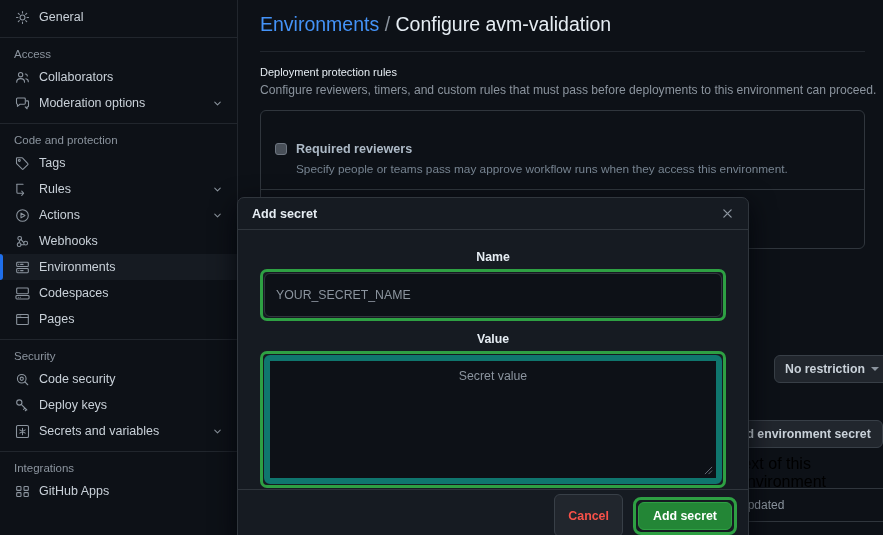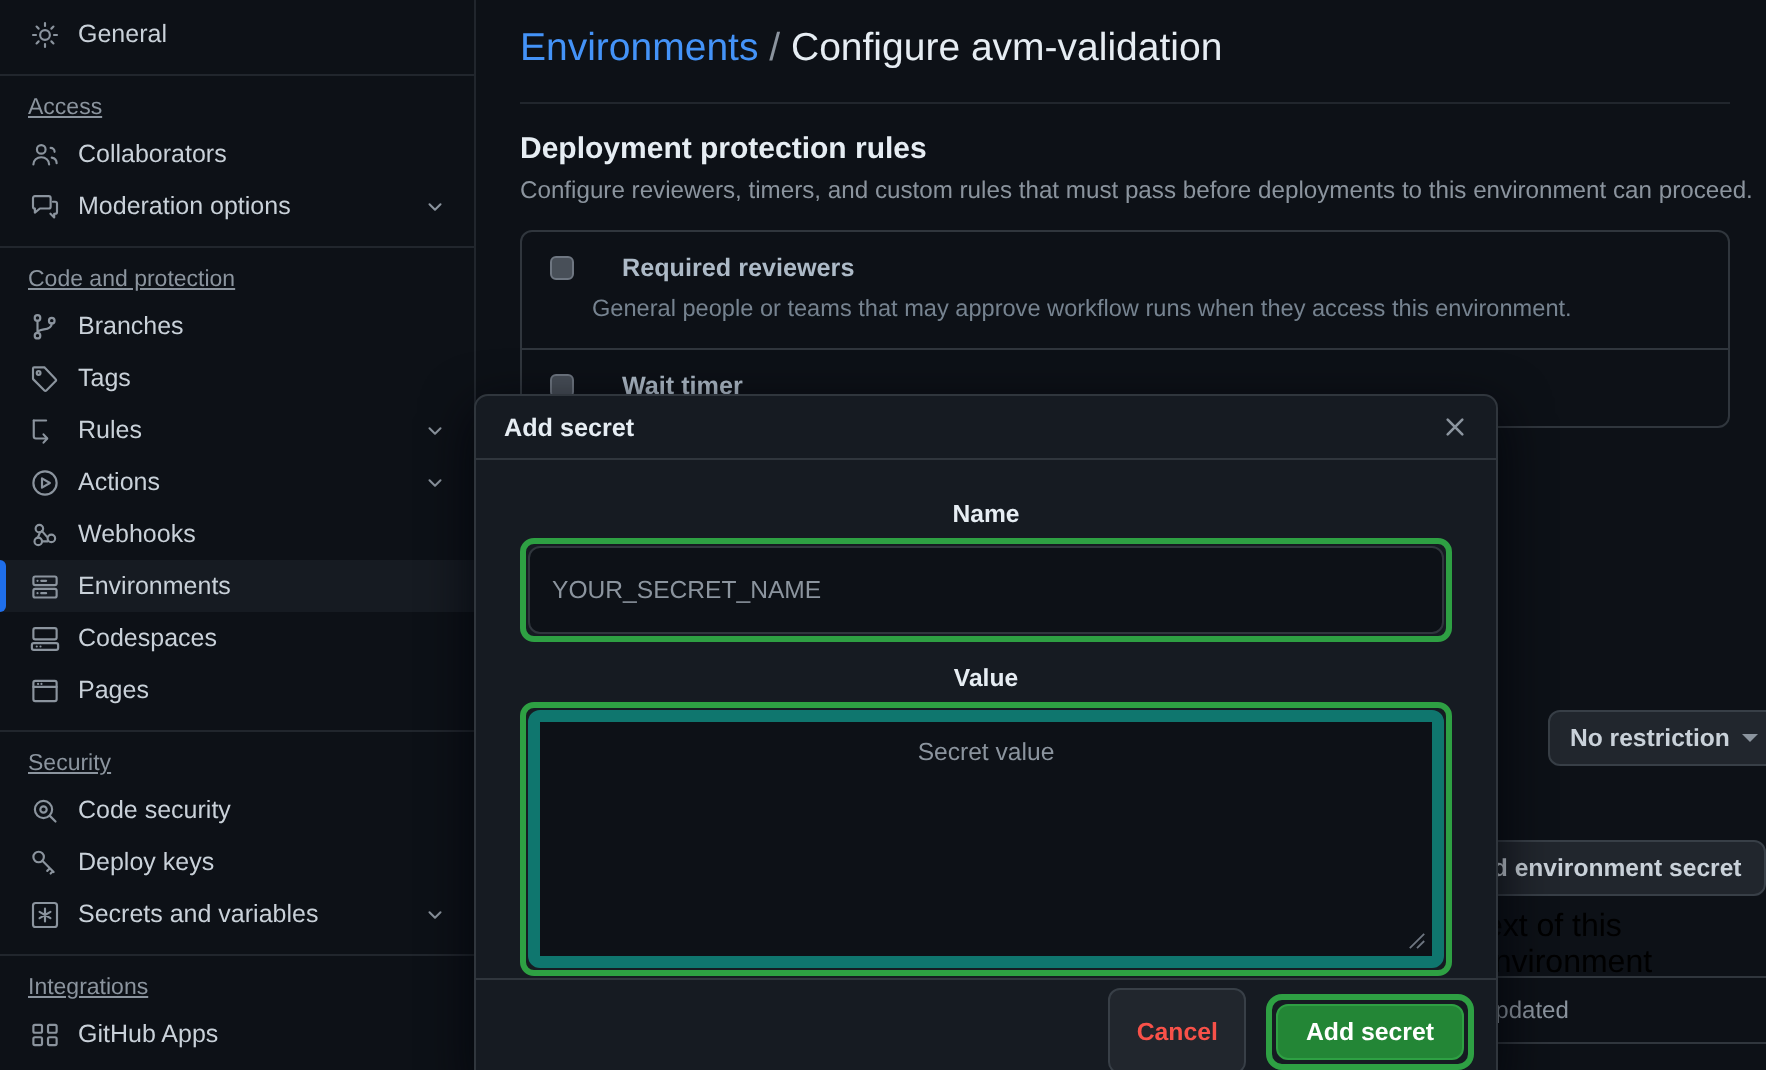--- a/index.html
+++ b/index.html
@@ -40,45 +40,45 @@
     display: flex; align-items: center; justify-content: center;
     color: #8b949e;
   }
   .nav-item .ico svg { display: block; }
   .nav-item .label { flex: 1 1 auto; overflow: hidden; text-overflow: ellipsis; }
   .nav-item .chev { color: #8b949e; display: flex; align-items: center; }
   .nav-sep { height: 1px; background: #21262d; margin: 7px 0 6px 0; }
   .nav-group-title {
     font-size: 11.5px; color: #8b949e;
     padding: 0 14px; height: 20px;
-    display: flex; align-items: center; text-decoration: underline;
+    display: flex; align-items: center;
   }
 
   
   .main {
     flex: 1 1 auto; position: relative;
     padding: 10px 0 0 22px;
     overflow: hidden;
   }
   .crumb { font-size: 19.5px; line-height: 28px; color: #e6edf3; white-space: nowrap; }
   .crumb .link { color: #4493f8; }
   .crumb .sep { color: #8b949e; }
   .hr-main { height: 1px; background: #21262d; margin: 13px 18px 0 0; }
 
-  .sec-title { font-size: 15px; font-weight: bold; color: #e6edf3; margin-top: 14px; }
+  .sec-title { font-size: 11px; font-weight: normal; color: #e6edf3; margin-top: 14px; }
   .sec-sub { font-size: 12.1px; color: #8b949e; margin-top: 5px; }
 
   .card {
     margin-top: 13px; margin-right: 18px;
     border: 1px solid #30363d; border-radius: 6px;
     background: #0d1117;
   }
   .rule-row { padding: 11px 14px 13px 14px; }
   .rule-row + .rule-row { border-top: 1px solid #30363d; }
-  .rule-head { display: flex; align-items: center; gap: 24px; }
+  .rule-head { display: flex; align-items: center; gap: 9px; margin-top: 20px; }
   .cbx {
     width: 12px; height: 12px; flex: 0 0 12px;
     border: 1px solid #6e7681; border-radius: 3px; background: #484f58;
   }
   .rule-name { font-size: 12.6px; font-weight: bold; color: #adbac7; }
   .rule-desc { font-size: 11.8px; color: #768390; margin-top: 6px; margin-left: 21px; }
 
   
   .float { position: absolute; }
   .btn-dd {
@@ -210,31 +210,20 @@
           <svg width="11" height="11" viewBox="0 0 16 16" fill="none" stroke="currentColor" stroke-width="1.5" stroke-linecap="round" stroke-linejoin="round">
             <path d="M4 6l4 4 4-4"></path>
           </svg>
         </span>
       </div>
       <div class="nav-sep"></div>
       <div class="nav-group-title">Code and protection</div>
       <div class="nav-item">
         <span class="ico">
           <svg width="15" height="15" viewBox="0 0 16 16" fill="none" stroke="currentColor" stroke-width="1.15" stroke-linecap="round" stroke-linejoin="round">
-            <circle cx="4" cy="3.2" r="1.5"></circle>
-            <circle cx="4" cy="12.6" r="1.5"></circle>
-            <circle cx="11.6" cy="4.6" r="1.5"></circle>
-            <path d="M4 4.7v6.4M11.6 6.1c0 2.4-2.1 2.9-4.2 3.2-1.9.3-3.4.7-3.4 1.9"></path>
-          </svg>
-        </span>
-        <span class="label">Branches</span>
-      </div>
-      <div class="nav-item">
-        <span class="ico">
-          <svg width="15" height="15" viewBox="0 0 16 16" fill="none" stroke="currentColor" stroke-width="1.15" stroke-linecap="round" stroke-linejoin="round">
             <path d="M7.6 1.8H2.2a.6.6 0 00-.6.6v5.4c0 .2.1.3.2.4l5.9 5.9c.3.3.7.3 1 0l5-5c.3-.3.3-.7 0-1L7.9 2a.6.6 0 00-.3-.2z"></path>
             <circle cx="4.6" cy="4.8" r="1"></circle>
           </svg>
         </span>
         <span class="label">Tags</span>
       </div>
       <div class="nav-item">
         <span class="ico">
           <svg width="15" height="15" viewBox="0 0 16 16" fill="none" stroke="currentColor" stroke-width="1.15" stroke-linecap="round" stroke-linejoin="round">
             <path d="M2 2.4v8.4a1.2 1.2 0 001.2 1.2H9"></path>
@@ -364,21 +353,21 @@
 
     <div class="sec-title">Deployment protection rules</div>
     <div class="sec-sub">Configure reviewers, timers, and custom rules that must pass before deployments to this environment can proceed.</div>
 
     <div class="card">
       <div class="rule-row">
         <div class="rule-head">
           <span class="cbx"></span>
           <span class="rule-name">Required reviewers</span>
         </div>
-        <div class="rule-desc">General people or teams that may approve workflow runs when they access this environment.</div>
+        <div class="rule-desc">Specify people or teams pass may approve workflow runs when they access this environment.</div>
       </div>
       <div class="rule-row">
         <div class="rule-head">
           <span class="cbx"></span>
           <span class="rule-name">Wait timer</span>
         </div>
       </div>
     </div>
 
     <div class="float" style="left:536px; top:355px;">

